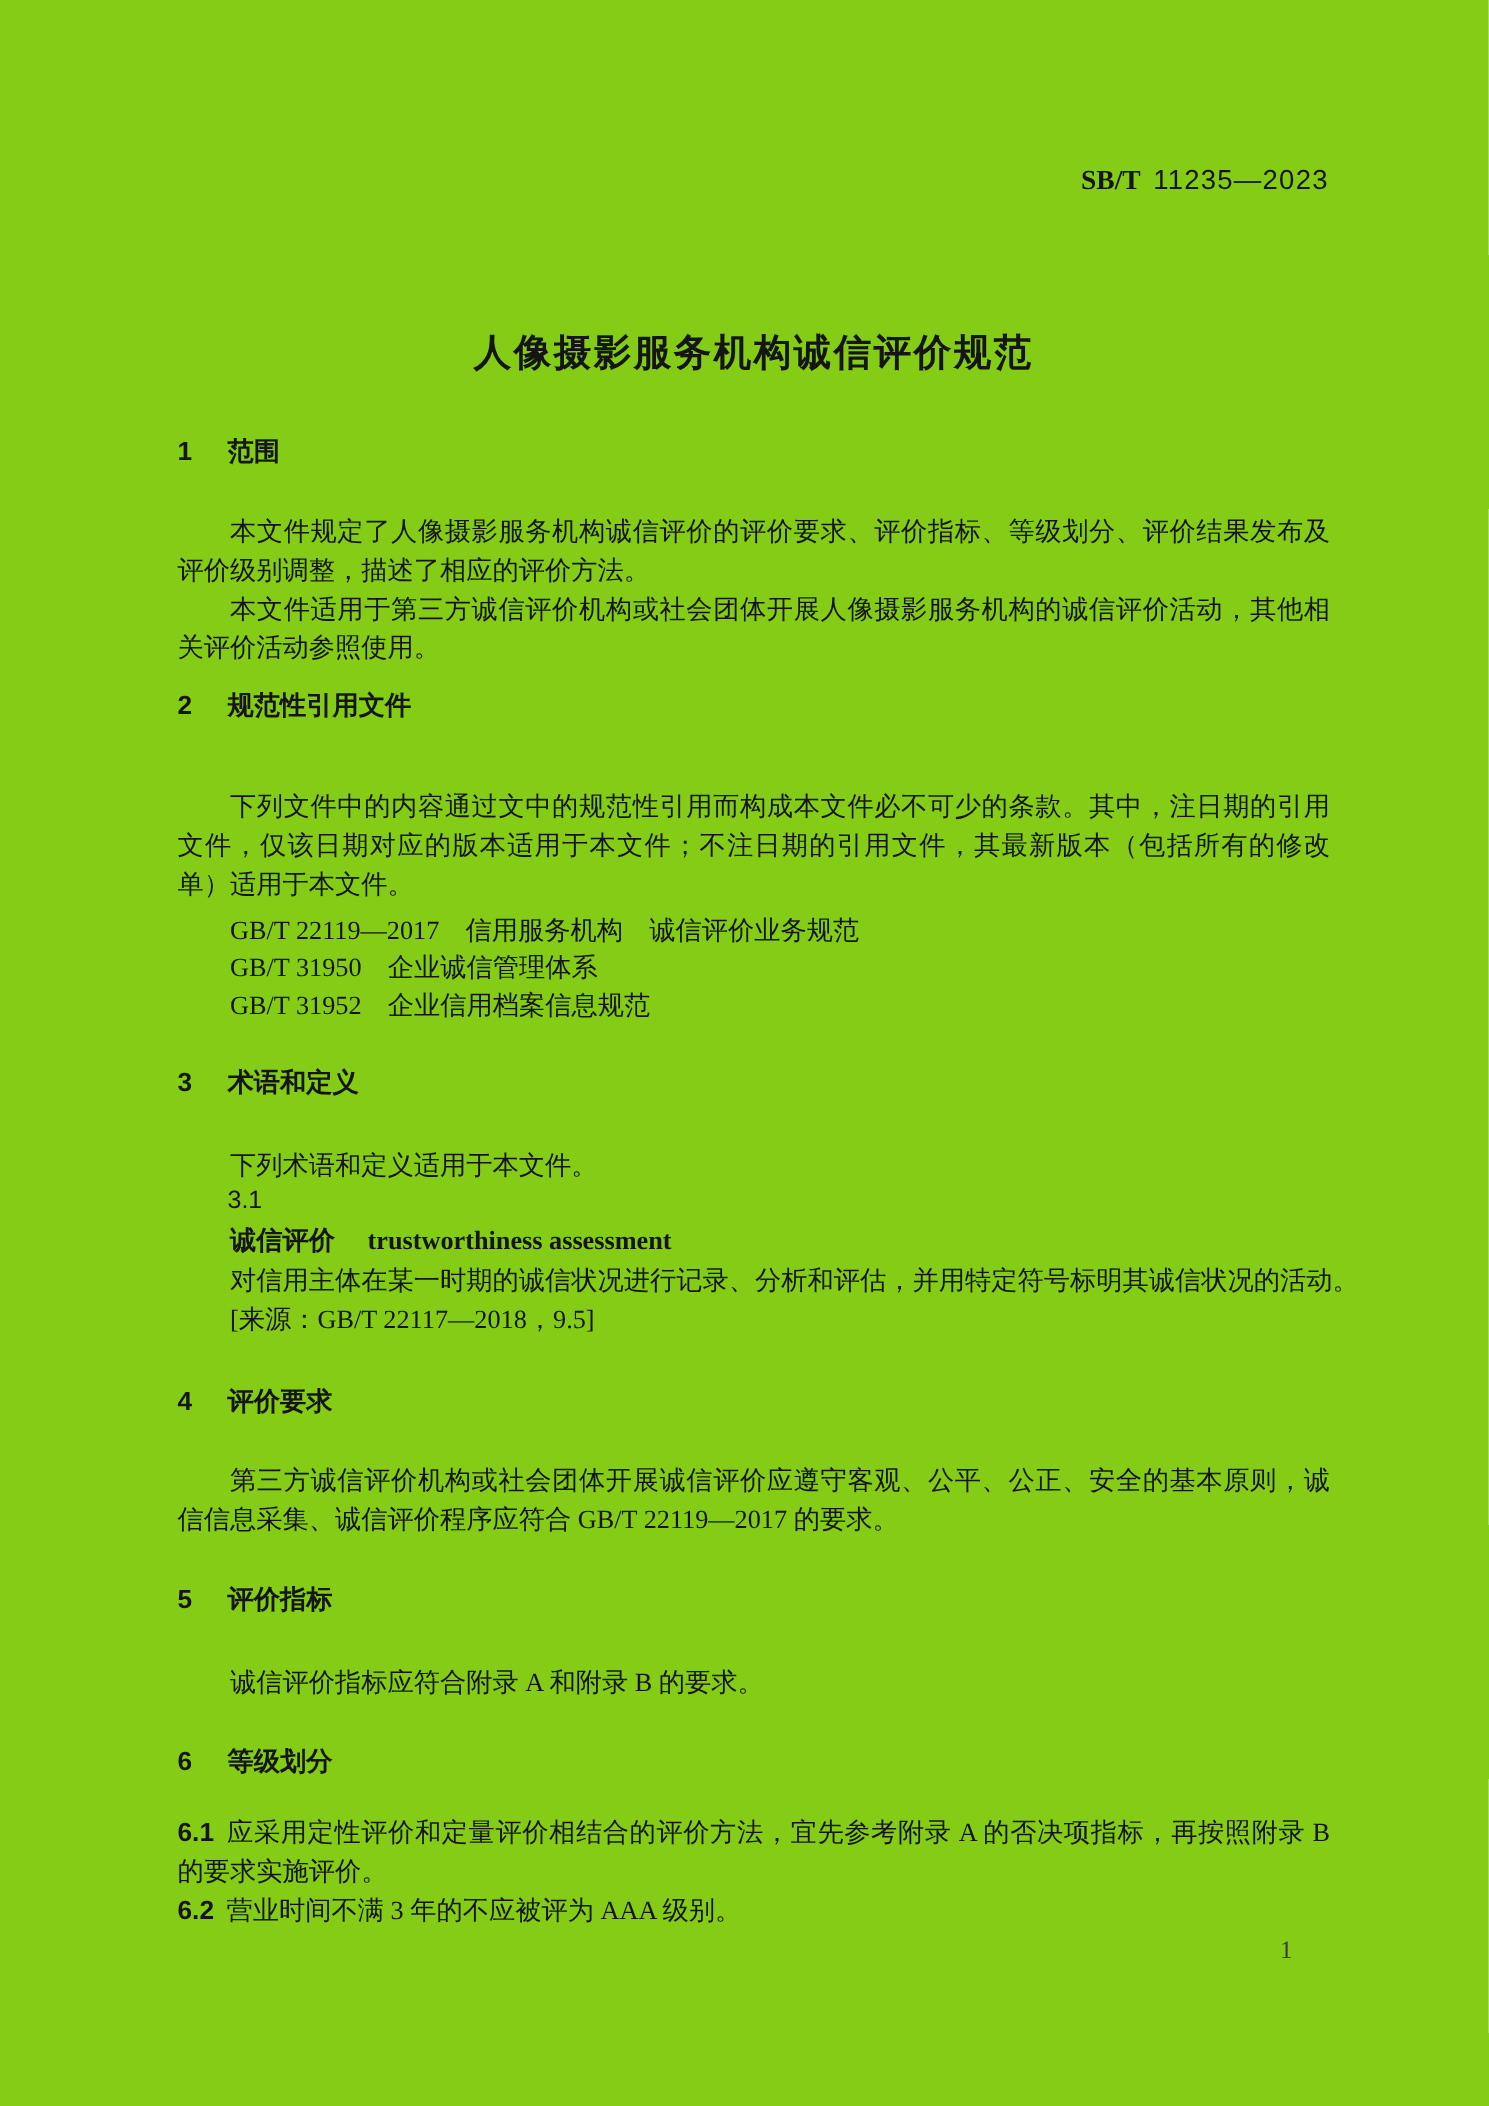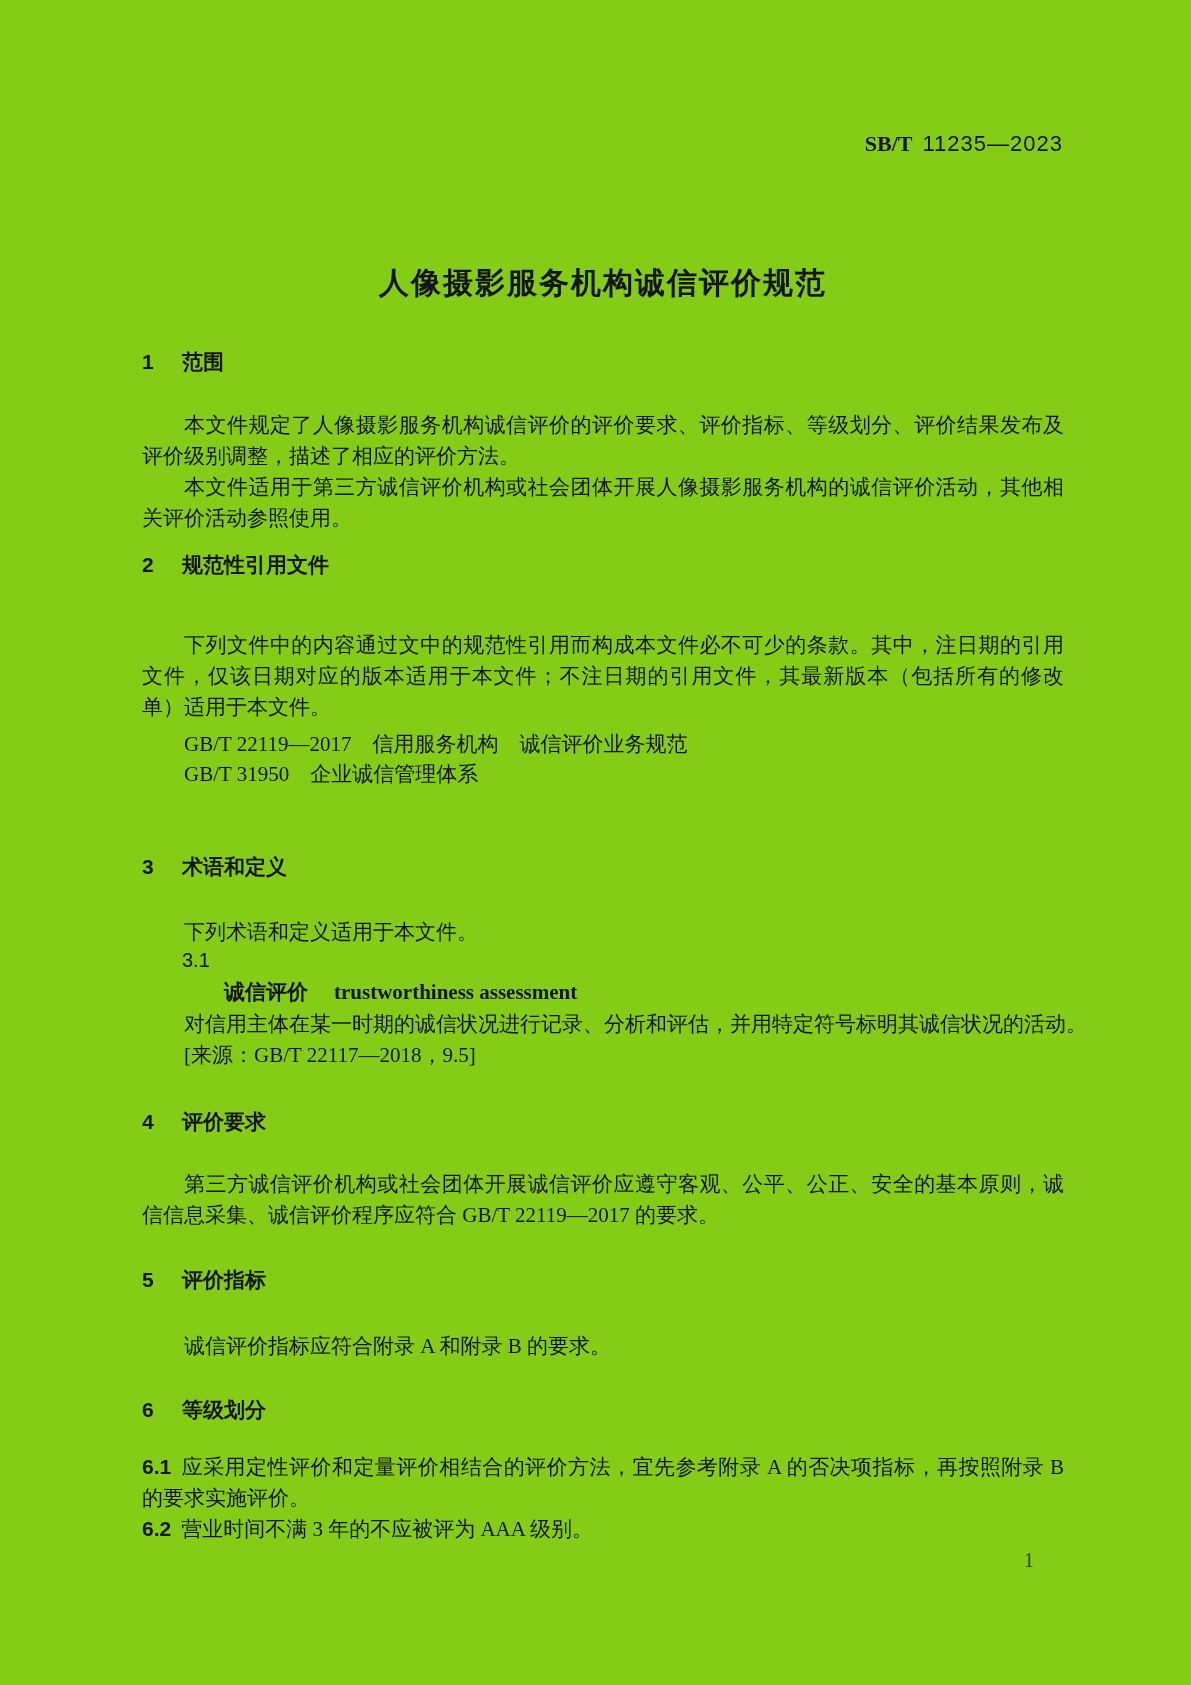--- a/index.html
+++ b/index.html
@@ -58,21 +58,21 @@
     margin-right:10px;
   }
   .term-no {
     left:142px;
     font-family:"Liberation Sans", sans-serif;
     font-size:20px;
     line-height:24px;
     margin-left:40px;
   }
   .term-line { font-weight:bold; font-size:21px; line-height:26px; }
-  .term-line .zh { font-family:Liberation Sans, sans-serif;margin-left:40px; }
+  .term-line .zh { font-family:Liberation Sans, sans-serif; }
   .term-line .en { font-family:"Liberation Serif", serif; margin-left:26px; }
   .page-num {
     top:1549px; left:1024px;
     font-size:20px; color:#3a3a3a;
   }
 </style>
 </head>
 <body>
 
 <div class="page">
@@ -88,20 +88,21 @@
   </div>
   <div class="abs para indent" style="top:410px">本文件规定了人像摄影服务机构诚信评价的评价要求、评价指标、等级划分、评价结果发布及评价级别调整，描述了相应的评价方法。</div>
   <div class="abs para indent" style="top:472px">本文件适用于第三方诚信评价机构或社会团体开展人像摄影服务机构的诚信评价活动，其他相关评价活动参照使用。</div>
 
   <div class="abs sec-h" style="top:553px">
     <span class="no">2</span><span>规范性引用文件</span>
   </div>
   <div class="abs para indent" style="top:630px">下列文件中的内容通过文中的规范性引用而构成本文件必不可少的条款。其中，注日期的引用文件，仅该日期对应的版本适用于本文件；不注日期的引用文件，其最新版本（包括所有的修改单）适用于本文件。</div>
   <div class="abs para pad2 line" style="top:729px">GB/T 22119—2017　信用服务机构　诚信评价业务规范</div>
   <div class="abs para pad2 line" style="top:759px">GB/T 31950　企业诚信管理体系</div>
+  <div class="abs para pad2 line" style="top:789px">GB/T 31952　企业信用档案信息规范</div>
 
   <div class="abs sec-h" style="top:855px">
     <span class="no">3</span><span>术语和定义</span>
   </div>
   <div class="abs para indent" style="top:917px">下列术语和定义适用于本文件。</div>
   <div class="abs term-no" style="top:948px">3.1</div>
   <div class="abs para pad2 term-line" style="top:979px">
     <span class="zh">诚信评价</span><span class="en">trustworthiness assessment</span>
   </div>
   <div class="abs para pad2" style="top:1009px">对信用主体在某一时期的诚信状况进行记录、分析和评估，并用特定符号标明其诚信状况的活动。</div>

